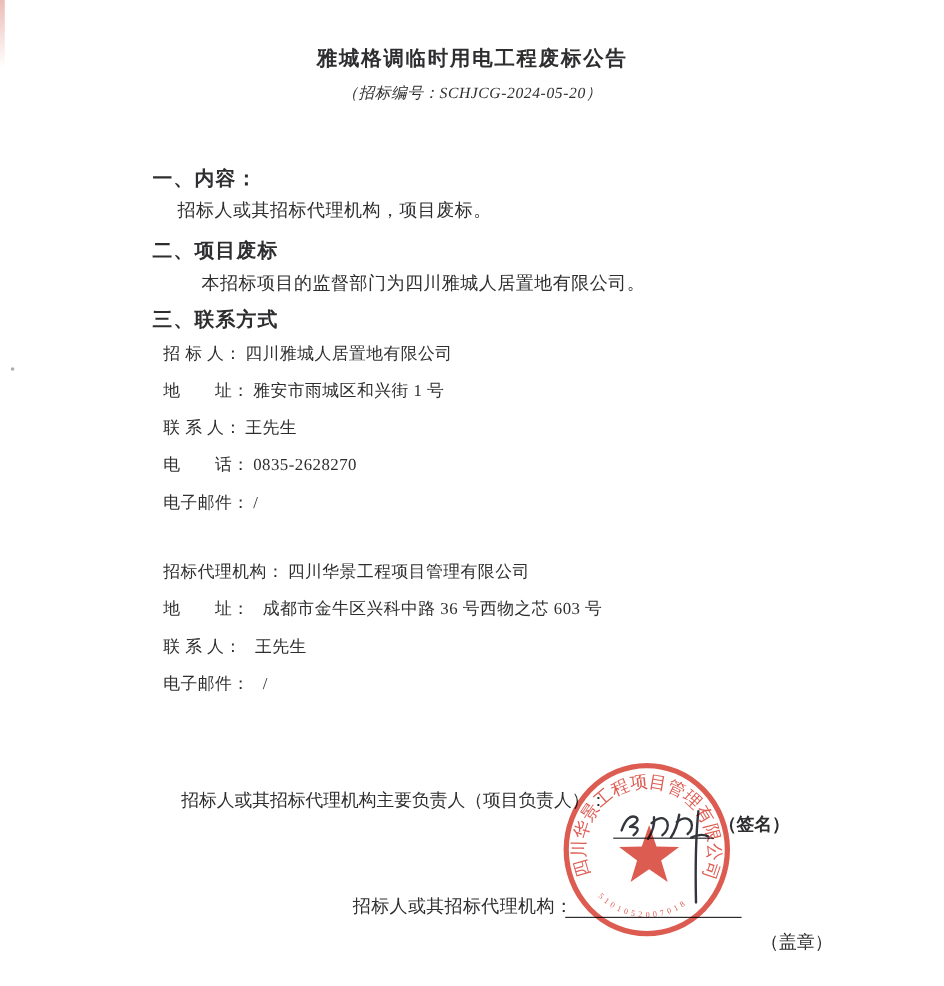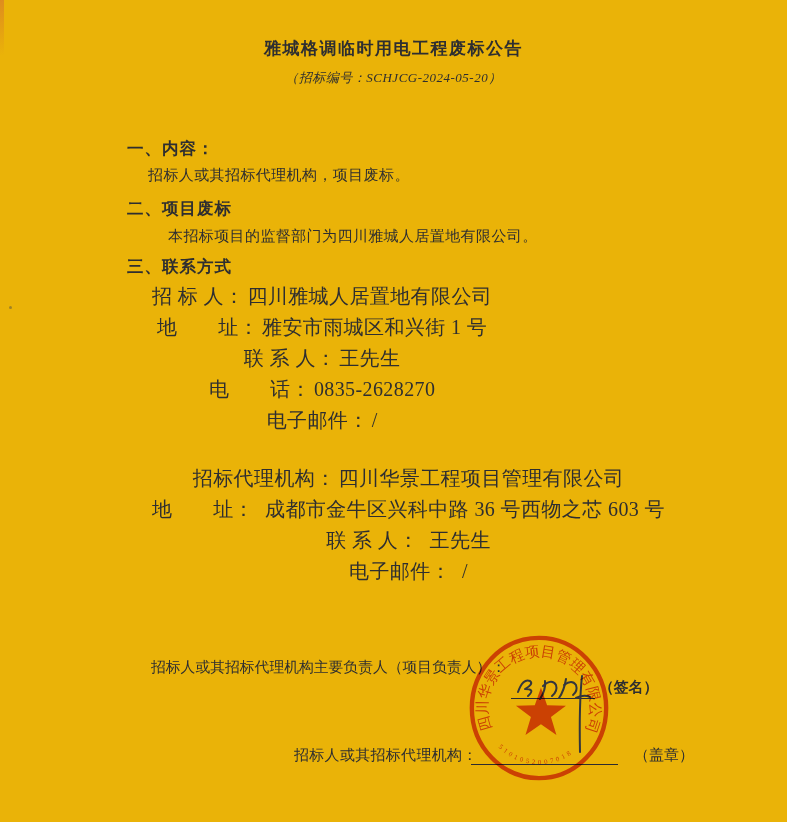--- a/index.html
+++ b/index.html
@@ -1,20 +1,20 @@
 <!DOCTYPE html>
 <html><head>
 <meta charset="utf-8">
 <style>
   html,body{margin:0;padding:0;background:#e8e8e8;}
   .page{
     position:relative;
     width:787px;height:822px;
     margin:0 auto;
-    background:#eab308;
+    background:#ffffff;
     font-family:"Liberation Serif","DejaVu Serif",serif;
     color:#2e2e30;
     overflow:hidden;
   }
   .abs{position:absolute;}
   .title{
     left:0;top:37px;width:100%;
     text-align:center;
     font-size:17px;font-weight:600;
     letter-spacing:1.5px;
@@ -30,33 +30,33 @@
     left:127px;
     font-size:16.5px;font-weight:bold;
     letter-spacing:1px;
   }
   .h1{top:138px;} .h2{top:198px;} .h3{top:256px;}
   .body-line{
     left:148px;
     font-size:15px;letter-spacing:0.4px;
   }
   .b1{top:166px;} .b2{top:227px;margin-left:20px;}
-  .cblock{left:152px;font-size:20px;letter-spacing:0.4px;text-align:center;}
+  .cblock{left:136px;font-size:14px;letter-spacing:0.4px;}
   .tenderer{top:288px;} .agency{top:470px;}
   .crow{height:16px;line-height:16px;margin-bottom:15px;white-space:pre;}
   .clabel{display:inline-block;}
   .cvalue{padding-left:3px;}
   .agency .crow .cvalue{padding-left:11px;}
   .agency .crow:first-child .cvalue{padding-left:3px;}
   .sig-label{left:151px;top:658px;font-size:14.8px;letter-spacing:0;}
   .sig-underline{left:511px;top:698px;width:84px;border-bottom:1.6px solid #2c2c30;height:0;}
   .sig-suffix{left:599px;top:678px;font-size:14.8px;font-weight:bold;}
   .stamp-label{left:294px;top:746px;font-size:15px;letter-spacing:0.3px;}
   .stamp-underline{left:471px;top:764px;width:147px;border-bottom:1.6px solid #2c2c30;height:0;}
-  .stamp-suffix{left:634px;top:746px;font-size:15px;}
+  .stamp-suffix{left:634px;top:776px;font-size:15px;}
   .handwriting{left:512px;top:670px;overflow:visible;}
   .seal{
     left:466px;top:627px;width:146px;height:162px;
     mix-blend-mode:multiply;opacity:0.88;
   }
   .seal text{font-family:"Liberation Serif","DejaVu Serif",serif;}
   .smudge{left:0;top:0;width:4px;height:56px;
     background:linear-gradient(rgba(204,78,66,0.38),rgba(204,78,66,0));}
   .speck{left:9px;top:306px;width:3px;height:3px;border-radius:50%;background:rgba(70,70,70,0.45);}
 </style>

